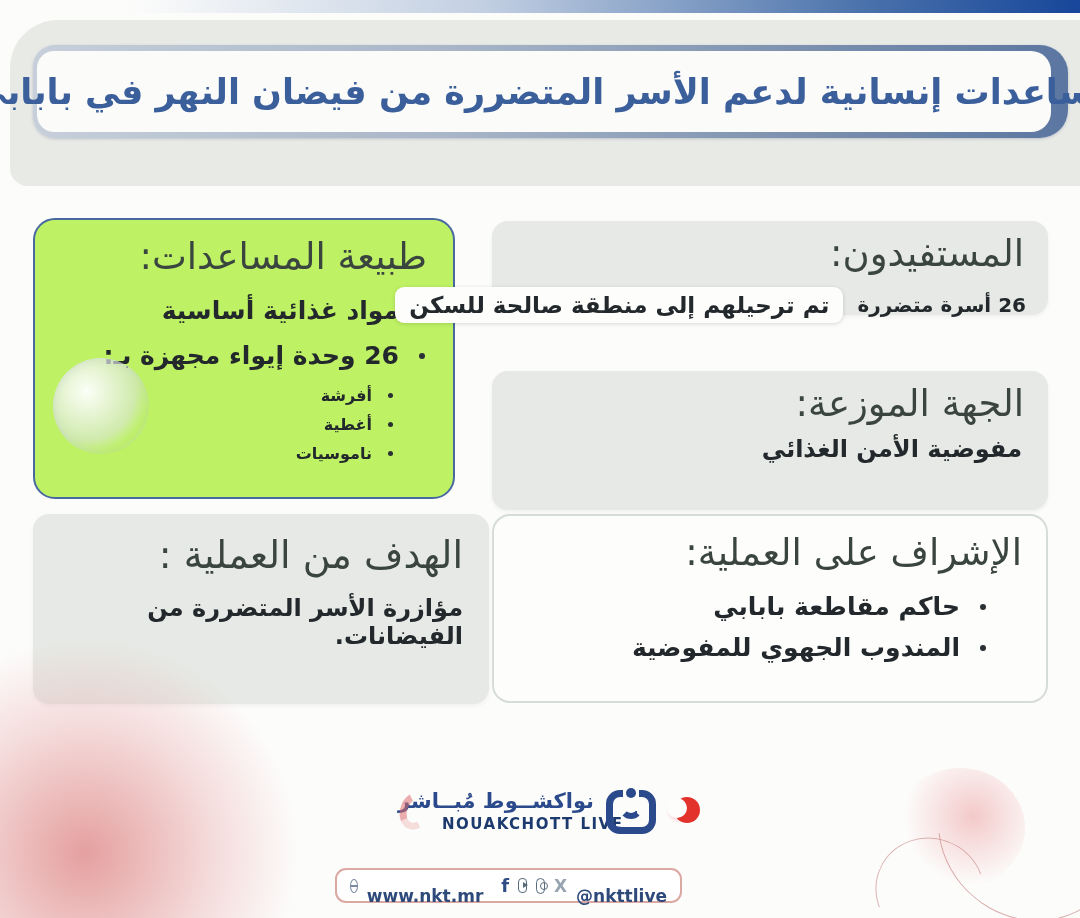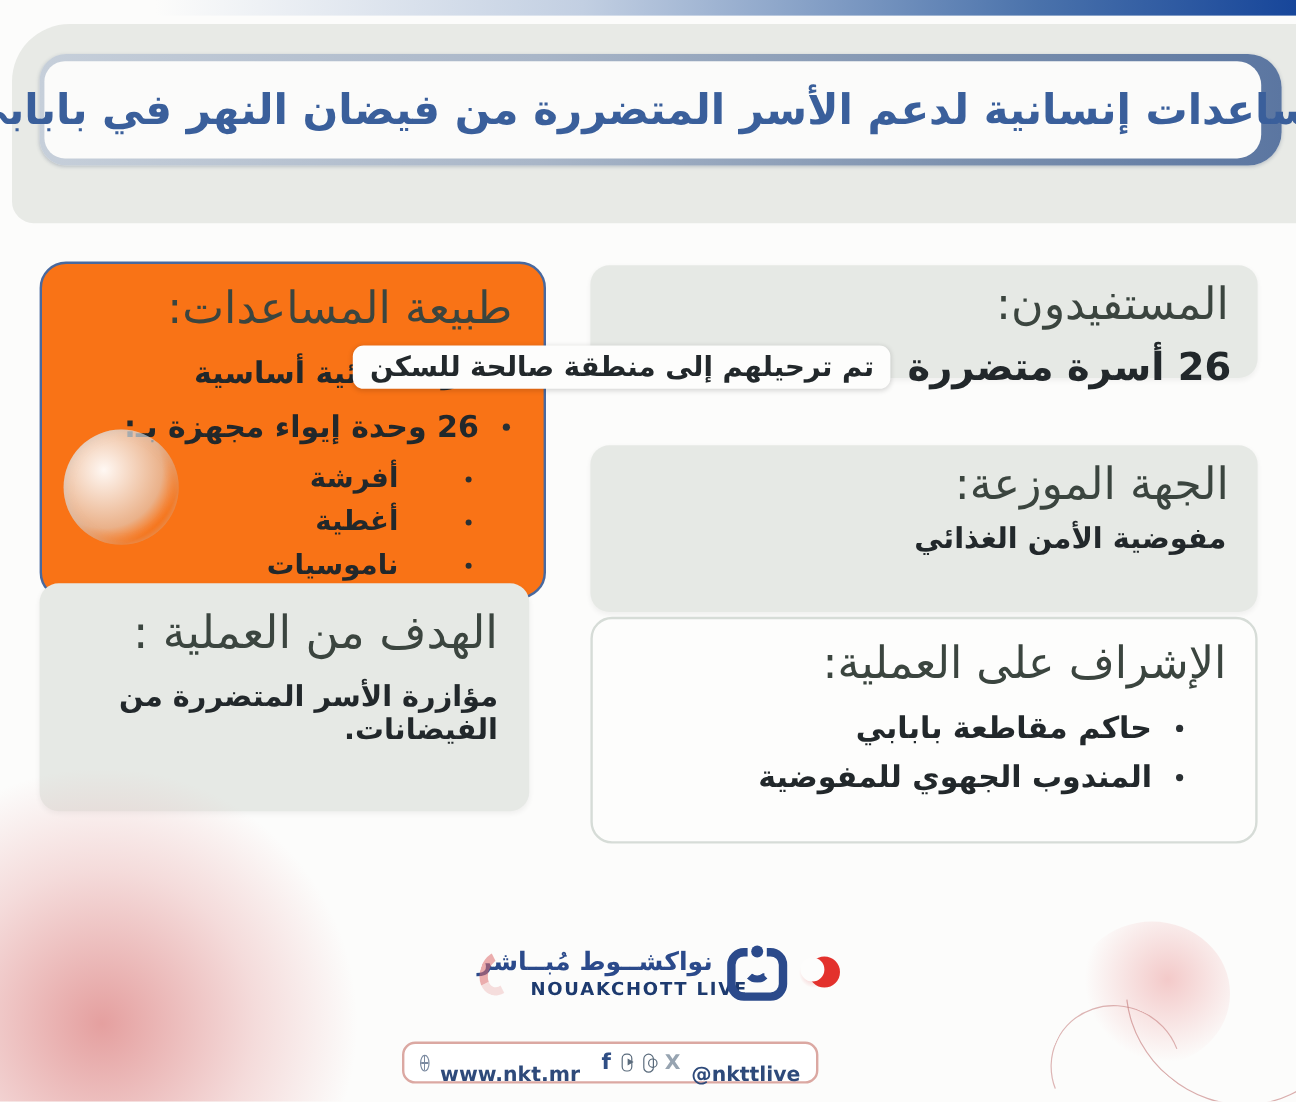--- a/index.html
+++ b/index.html
@@ -31,67 +31,67 @@
     background:#fbfbfa; border-radius:17px 20px 20px 17px;
     display:flex; align-items:center; justify-content:center;
   }
   .banner-inner .title {
     direction:rtl; color:#3a5f9b; font-size:35px; font-weight:bold;
     letter-spacing:0; white-space:nowrap;
   }
   
   .card { position:absolute; }
   .card.gray { background:#e6e9e5; border-radius:16px; box-shadow:0 2px 4px rgba(0,0,0,0.05); }
-  .card.white-border { background:#f97316; border:2px solid #48699f; border-radius:22px; }
+  .card.white-border { background:#bef264; border:2px solid #48699f; border-radius:22px; }
   .card.white-soft { background:#fdfdfc; border:2px solid #d6dcd7; border-radius:18px; }
   .card-heading {
     direction:rtl; text-align:right; color:#3b453f;
     font-size:37px; font-weight:normal; line-height:1.25;
   }
   .card-value {
     direction:rtl; text-align:right; color:#22282b;
     font-size:24px; font-weight:bold;
   }
   
   .nature-card { left:33px; top:218px; width:422px; height:281px; overflow:hidden; }
   .nature-card .card-heading { padding:14px 26px 0 0; }
   .aid-list { direction:rtl; padding:16px 28px 0 0; list-style:none; }
   .aid-item { display:flex; align-items:center; color:#22282b; font-weight:bold; font-size:25px; margin-bottom:16px; }
-  .aid-sub { margin-right:32px; font-size:23px; margin-bottom:10px;gap:40px; }
+  .aid-sub { margin-right:32px; font-size:16px; margin-bottom:10px; }
   .dot { flex:0 0 auto; width:6px; height:6px; border-radius:50%; background:#2a3033; margin-left:20px; }
   .aid-sub .dot { width:5px; height:5px; margin-left:16px; }
   .bubble {
     position:absolute; left:18px; top:138px; width:96px; height:96px; border-radius:50%;
     background:radial-gradient(circle at 35% 35%, rgba(255,255,255,0.95) 0%, rgba(222,228,232,0.55) 55%, rgba(255,255,255,0) 72%);
     box-shadow:inset 0 0 8px rgba(190,200,210,0.5);
   }
   
   .beneficiaries-card { left:492px; top:221px; width:556px; height:94px; }
   .beneficiaries-card .card-heading { padding:10px 24px 0 0; }
   .beneficiaries-row {
     direction:rtl; display:flex; align-items:center;
     padding:10px 22px 0 0; gap:14px;
   }
-  .beneficiaries-count { color:#22282b; font-size:32px; font-weight:bold; white-space:nowrap; }
+  .beneficiaries-count { color:#22282b; font-size:20px; font-weight:bold; white-space:nowrap; }
   .relocation-pill {
     background:#fdfdfc; border-radius:9px; padding:5px 14px;
     box-shadow:0 1px 4px rgba(0,0,0,0.15);
     color:#22282b; font-size:23px; font-weight:bold; white-space:nowrap;
   }
   
   .distributor-card { left:492px; top:371px; width:556px; height:139px; }
   .distributor-card .card-heading { padding:10px 24px 0 0; }
   .distributor-card .card-value { padding:8px 26px 0 0; }
   
   .supervision-card { left:492px; top:514px; width:556px; height:189px; }
   .supervision-card .card-heading { padding:14px 24px 0 0; }
   .supervision-list { direction:rtl; padding:16px 60px 0 0; list-style:none; }
   .supervision-list .aid-item { font-size:25px; margin-bottom:12px; }
   
-  .goal-card { left:33px; top:486px; width:408px; height:190px; }
+  .goal-card { left:33px; top:514px; width:456px; height:190px; }
   .goal-card .card-heading { padding:18px 26px 0 0; font-size:38px; }
   .goal-card .card-value { padding:14px 26px 0 0; }
   
   .logo-row {
     position:absolute; left:368px; top:772px; width:300px; height:78px;
     display:flex; align-items:center; gap:12px;margin-left:32px;
   }
   .logo-crescent-left {
     width:30px; height:38px; border-radius:50%;
     border:7px solid transparent; border-left-color:rgba(221,110,110,0.65);

